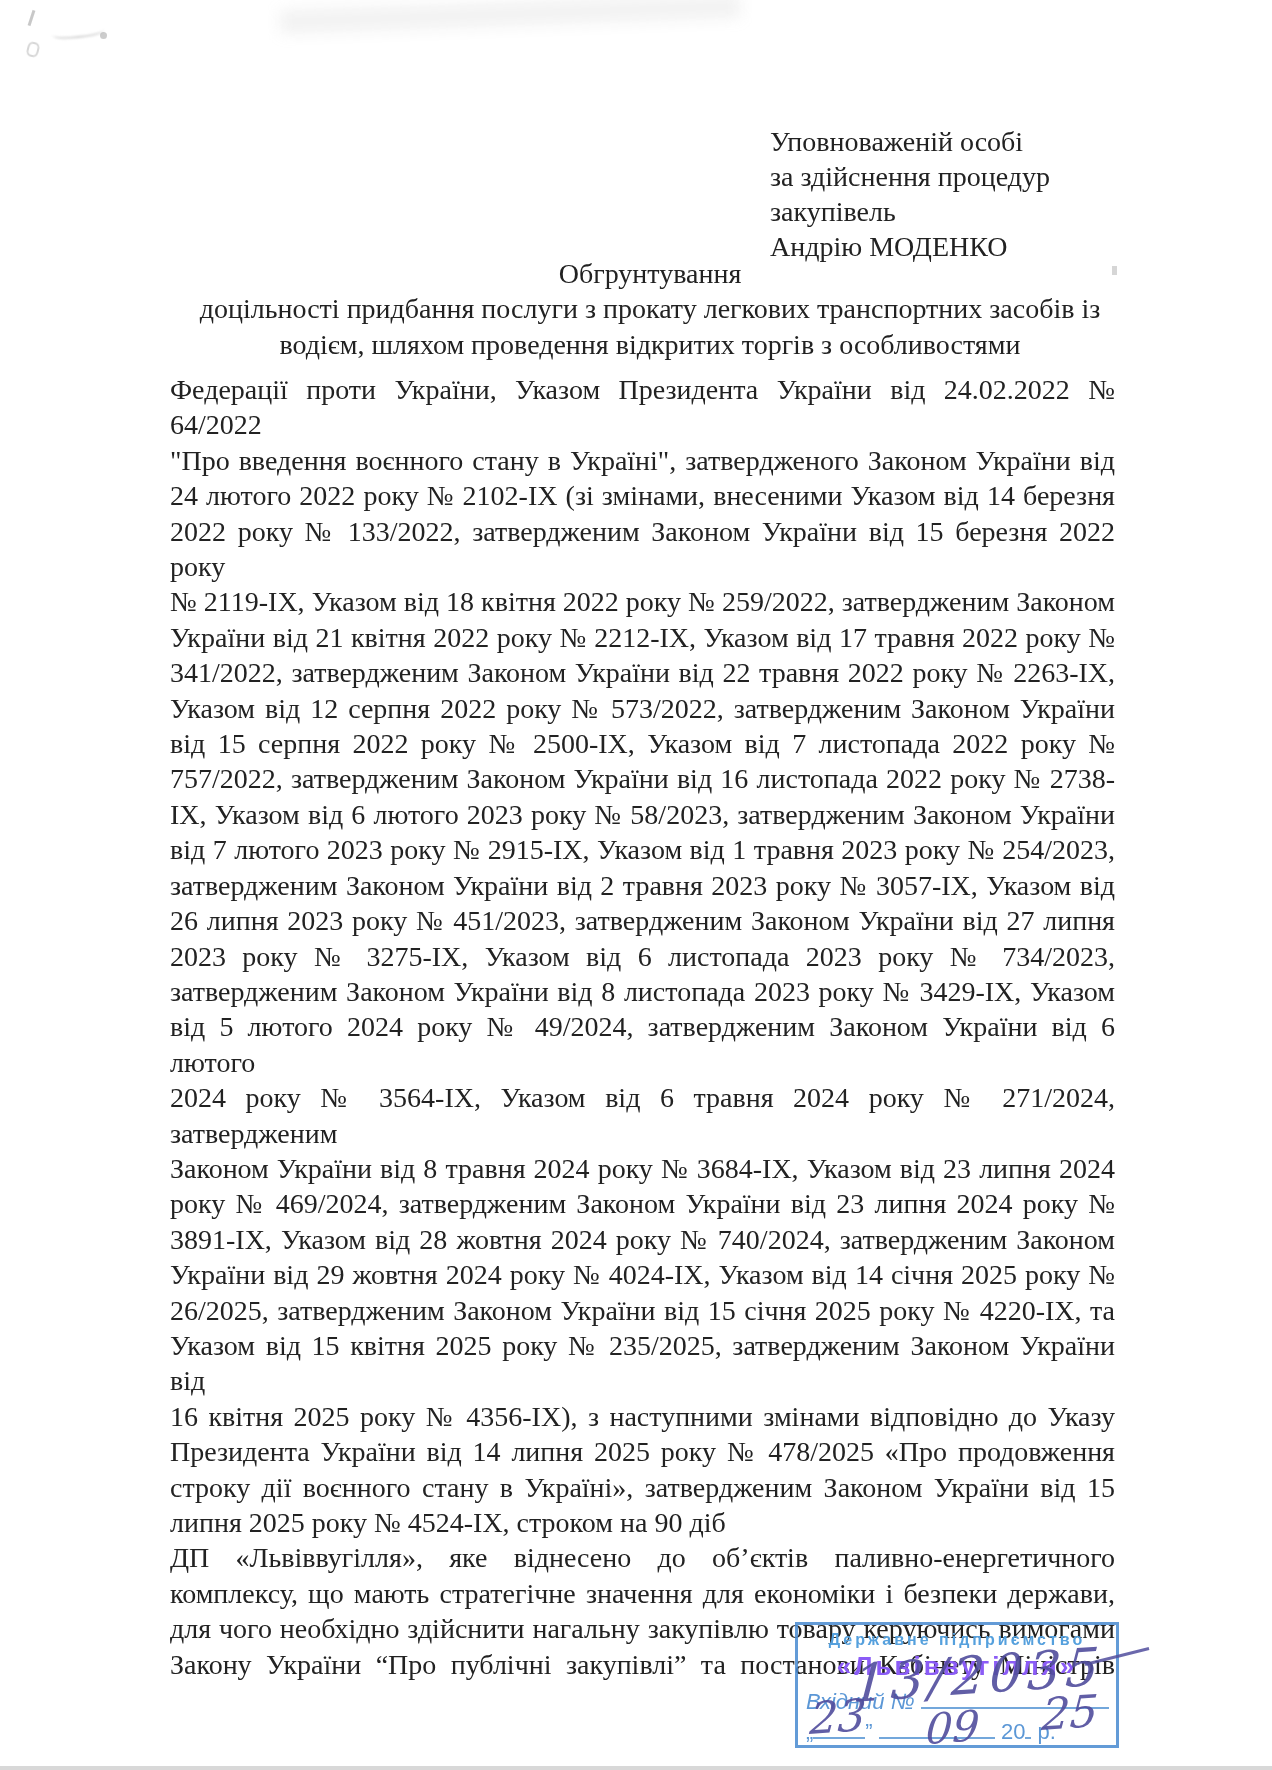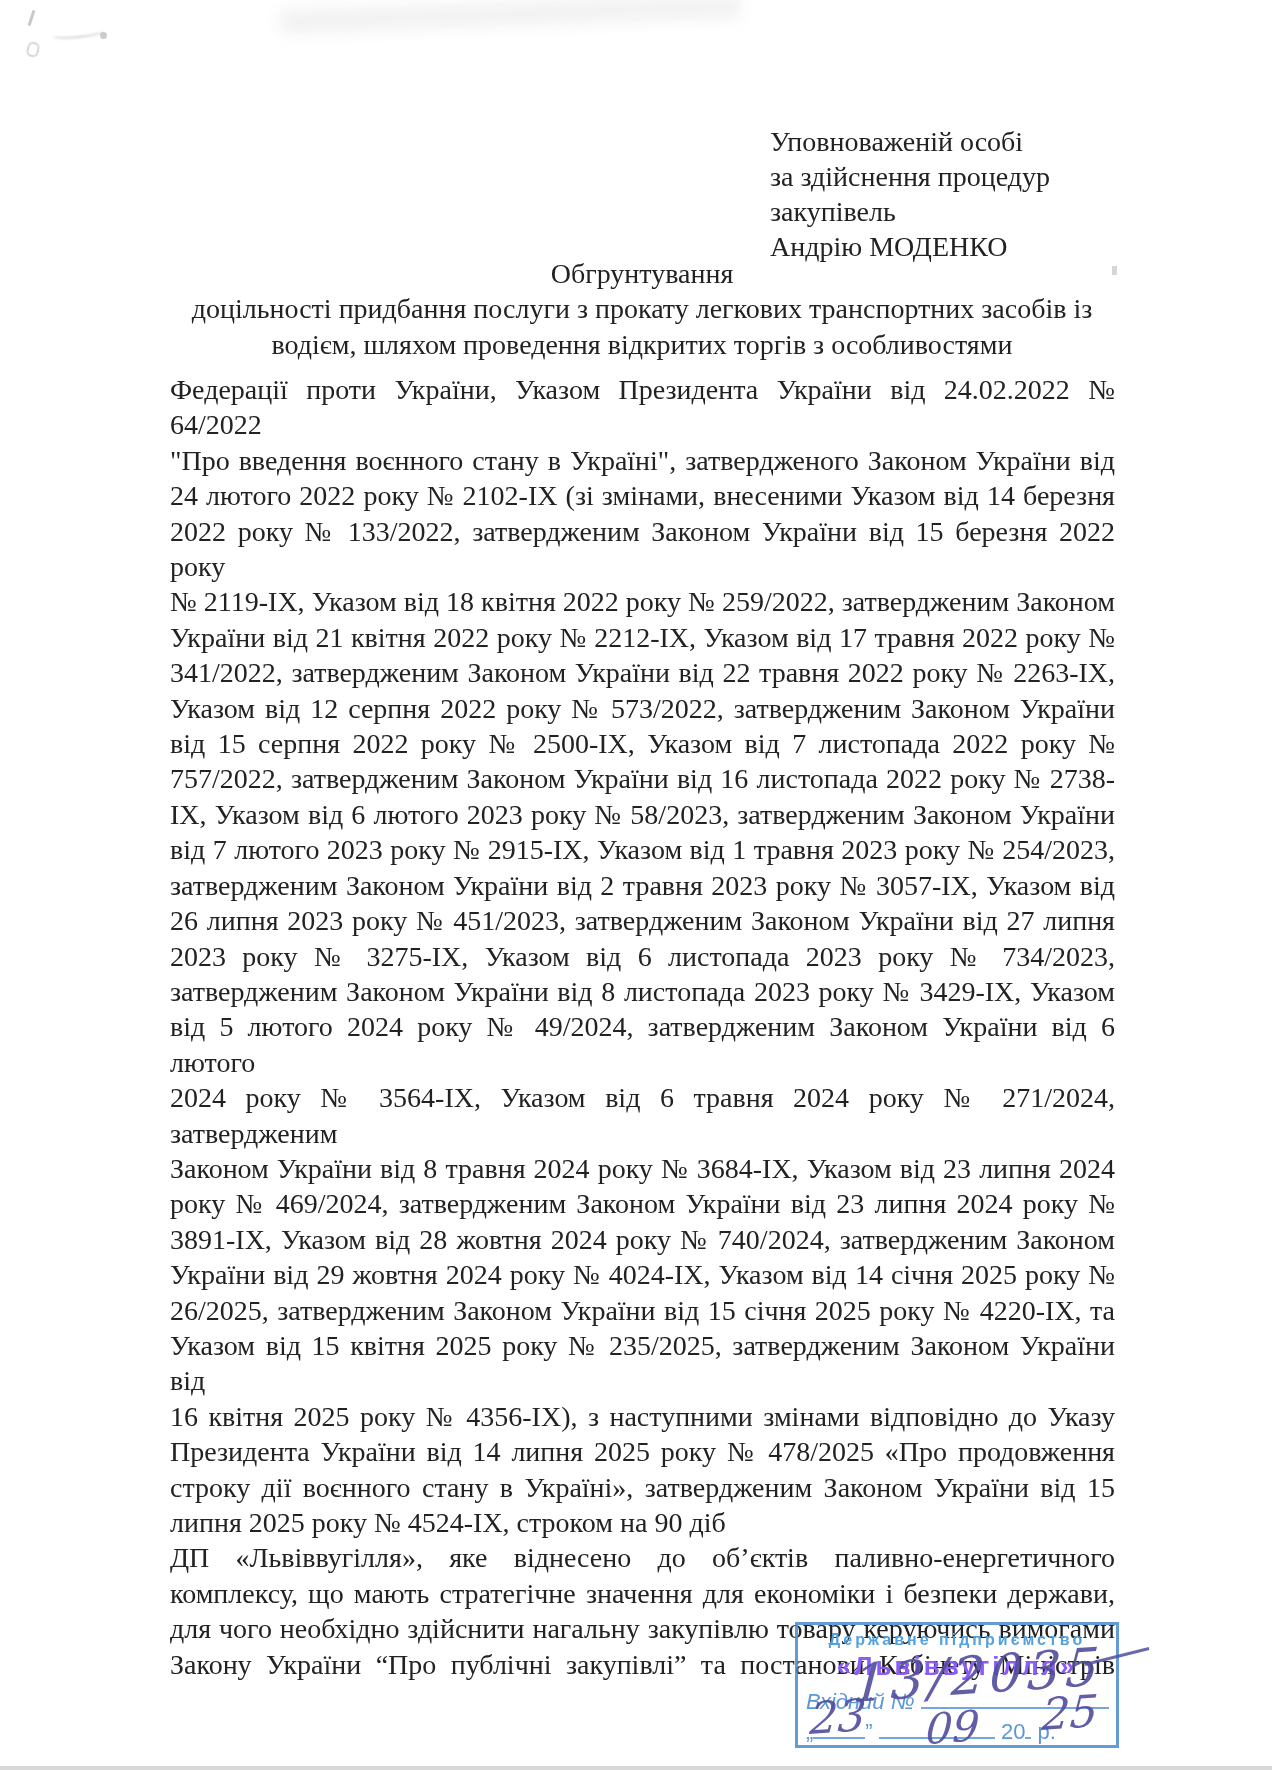--- a/index.html
+++ b/index.html
@@ -19,21 +19,21 @@
   .s3 { left:100px; top:32px; width:7px; height:7px; background:rgba(110,110,110,.35); border-radius:50%; filter:blur(.6px); }
   .s4 { left:27px; top:42px; width:8px; height:11px; border:2px solid rgba(120,120,120,.30); border-radius:40%; transform:rotate(14deg); filter:blur(.7px); }
   .s5 { left:280px; top:2px; width:460px; height:24px; background:rgba(185,185,185,.18); transform:rotate(-2deg); filter:blur(7px); }
   .s6 { left:1112px; top:266px; width:5px; height:9px; background:rgba(120,120,120,.3); filter:blur(.6px); }
 
   .addressee {
     position:absolute; left:770px; top:124px;
     font-size:28px; line-height:35px; white-space:nowrap;
   }
   .title-block {
-    position:absolute; left:168px; top:256px; width:948px;
+    position:absolute; left:176px; top:256px; width:948px;
     font-size:28px; line-height:35.4px;
   }
   .title-line { text-align:center; }
 
   .body-block {
     position:absolute; left:170px; top:372px; width:945px;
     font-size:28px; line-height:35.4px;
   }
   .line { text-align:justify; text-align-last:justify; }
   .line.para-end { text-align-last:left; }

